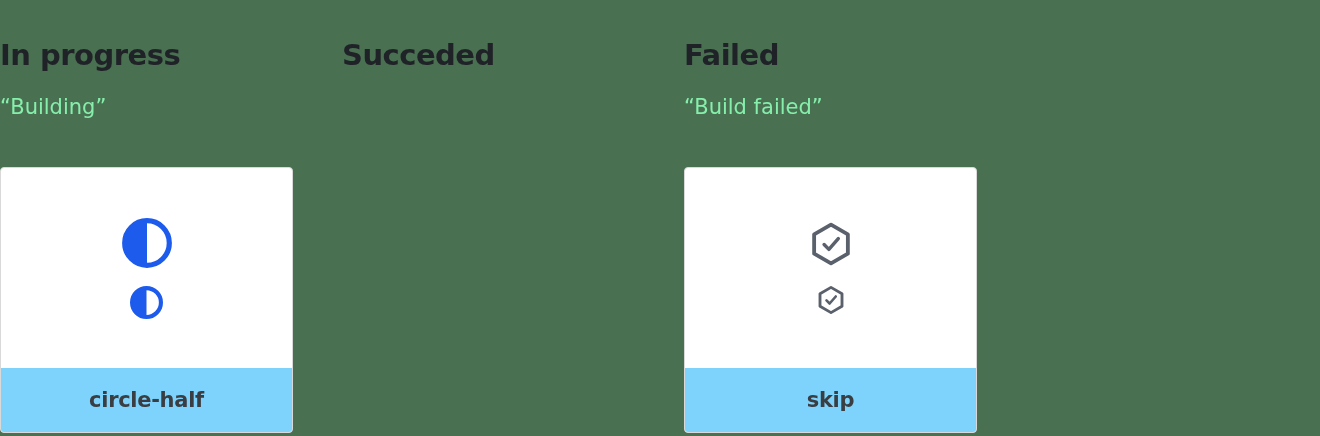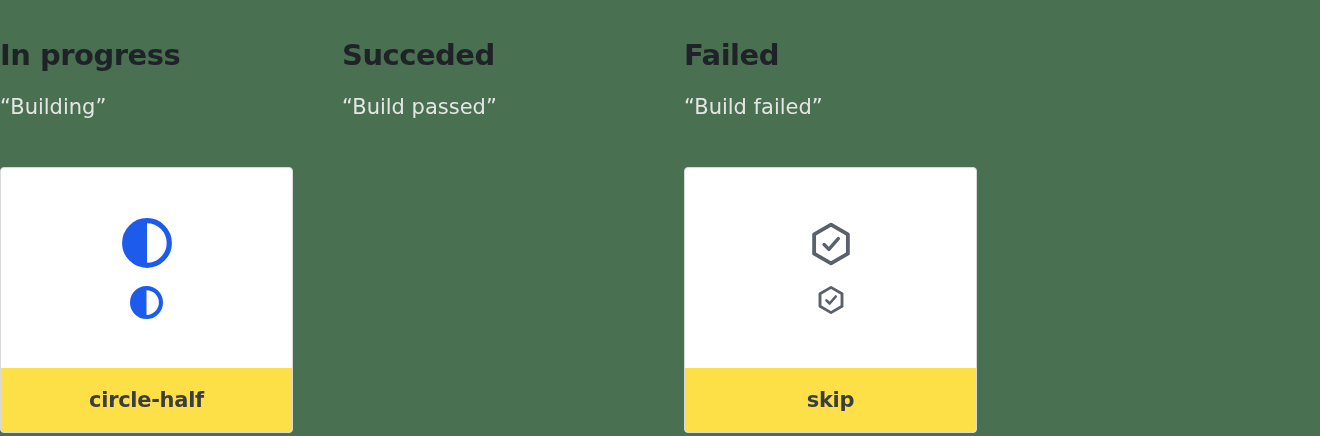--- a/index.html
+++ b/index.html
@@ -28,21 +28,21 @@
     line-height: 34px;
     font-weight: 700;
     letter-spacing: -0.5px;
     color: #1f2227;
   }
   .col-quote {
     margin: 22px 0 0;
     font-size: 21px;
     line-height: 26px;
     font-weight: 500;
-    color: #e5e5e5;
+    color: #86efac;
   }
   .card {
     margin-top: 47px;
     height: 266px;
     background: #ffffff;
     border: 1px solid #d9d9d9;
     border-radius: 4px;
     display: flex;
     flex-direction: column;
     overflow: hidden;
@@ -50,21 +50,21 @@
   .card-body {
     flex: 1;
     display: flex;
     flex-direction: column;
     align-items: center;
     justify-content: center;
     gap: 18px;
   }
   .card-footer {
     height: 64px;
-    background: #fde047;
+    background: #7dd3fc;
     display: flex;
     align-items: center;
     justify-content: center;
     font-size: 21px;
     font-weight: 700;
     letter-spacing: -0.3px;
     color: #3a3d41;
   }
   .icon { display: block; }
 </style>
@@ -86,21 +86,20 @@
           <circle cx="12" cy="12" r="10.5" fill="none" stroke="currentColor" stroke-width="3"></circle>
           <path d="M12 1.5 A10.5 10.5 0 0 0 12 22.5 Z" fill="currentColor"></path>
         </svg>
       </div>
       <div class="card-footer">circle-half</div>
     </div>
   </div>
 
   <div class="col">
     <h2 class="col-title">Succeded</h2>
-    <div class="col-quote">“Build passed”</div>
   </div>
 
 
   <div class="col">
     <h2 class="col-title">Failed</h2>
     <div class="col-quote">“Build failed”</div>
     <div class="card">
       <div class="card-body" style="color: rgb(90, 97, 108);">
         <svg class="icon" width="46" height="46" viewBox="0 0 24 24">
           <path d="M12 1.9 L20.8 6.95 L20.8 17.05 L12 22.1 L3.2 17.05 L3.2 6.95 Z" fill="none" stroke="currentColor" stroke-width="2" stroke-linejoin="round"></path>

